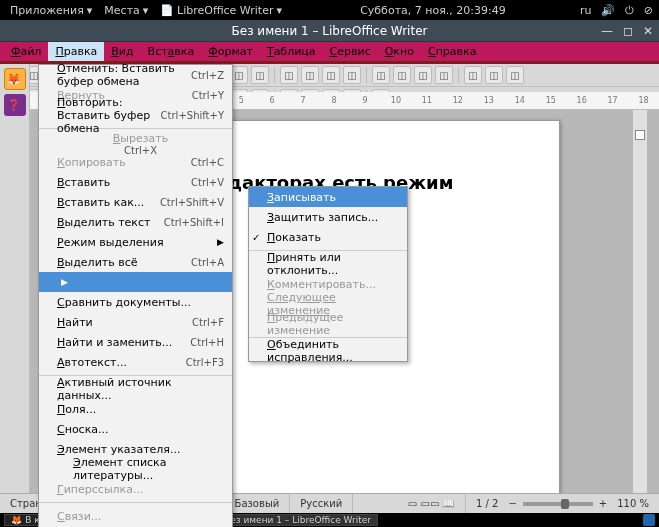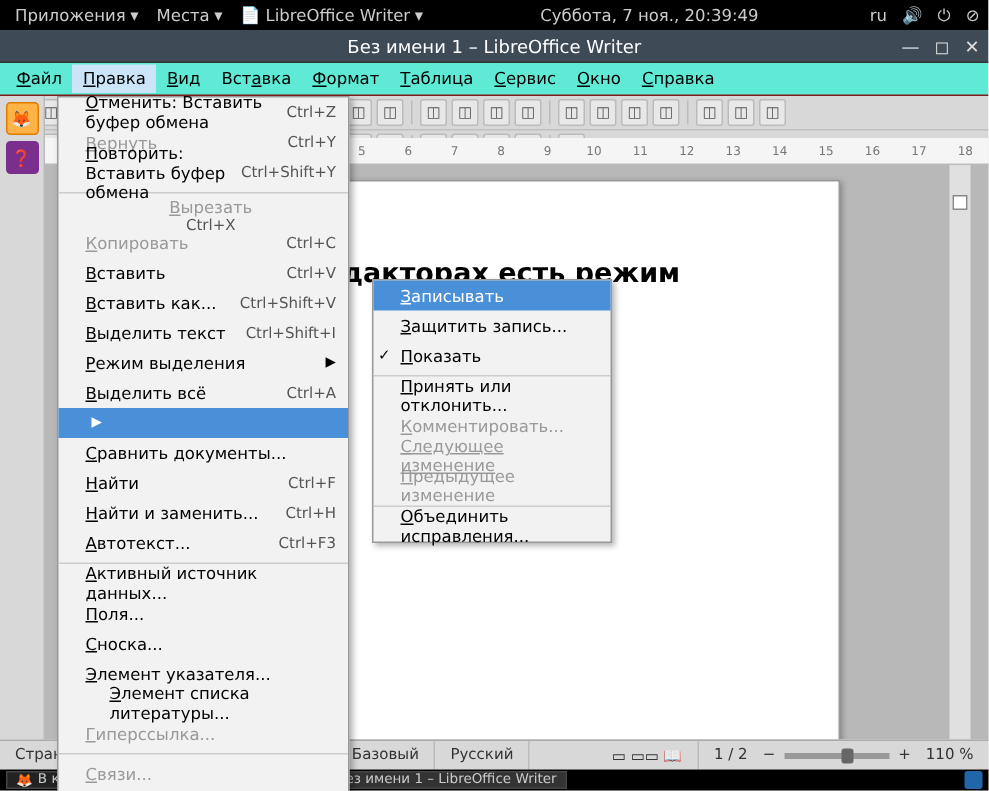--- a/index.html
+++ b/index.html
@@ -4,21 +4,21 @@
 <style>
   * { box-sizing: border-box; margin: 0; padding: 0; font-family: "DejaVu Sans", sans-serif; }
   body { width: 659px; height: 527px; background: #f0f0f0; font-size: 11px; overflow: hidden; }
   .system-bar { background: #000; color: #ccc; height: 20px; display: flex; align-items: center; padding: 0 6px; }
   .system-bar .left { display: flex; gap: 4px; }
   .system-bar .center { flex: 1; text-align: center; }
   .system-bar .right { display: flex; gap: 10px; align-items: center; }
   .system-bar .btn { display: flex; align-items: center; gap: 3px; padding: 0 4px; }
   .app-title { background: #3e4a56; color: #fff; height: 22px; display: flex; align-items: center; justify-content: center; position: relative; font-size: 12px; border-bottom: 1px solid #333; }
   .app-title .win-ctrl { position: absolute; right: 6px; display: flex; gap: 10px; color: #ddd; }
-  .menubar { background: #5eead4; height: 22px; display: flex; align-items: center; padding: 0 4px; border-bottom: 1px solid #7f1d1d; }
+  .menubar { background: #be185d; height: 22px; display: flex; align-items: center; padding: 0 4px; border-bottom: 3px solid #7f1d1d; }
   .menubar .item { padding: 3px 7px; cursor: default; }
   .menubar .item span { text-decoration: underline; }
   .menubar .item.open { background: #cce4f7; }
   .toolbars { background: #d8d8d8; }
   .toolbar-row { height: 23px; display: flex; align-items: center; padding: 0 4px; gap: 3px; border-bottom: 1px solid #c0c0c0; }
   .tb-ico { width: 18px; height: 18px; background: #e8e8e8; border: 1px solid #bbb; border-radius: 2px; display: flex; align-items: center; justify-content: center; font-size: 10px; color: #555; }
   .tb-sep { width: 1px; height: 16px; background: #bbb; margin: 0 2px; }
   .sidebar { position: absolute; left: 0; top: 64px; bottom: 34px; width: 30px; background: #d8d8d8; border-right: 1px solid #bbb; display: flex; flex-direction: column; gap: 4px; padding-top: 4px; align-items: center; }
   .side-ico { width: 22px; height: 22px; display: flex; align-items: center; justify-content: center; border-radius: 3px; }
   .doc-area { position: absolute; left: 30px; right: 0; top: 110px; bottom: 34px; background: #b8b8b8; overflow: hidden; }

